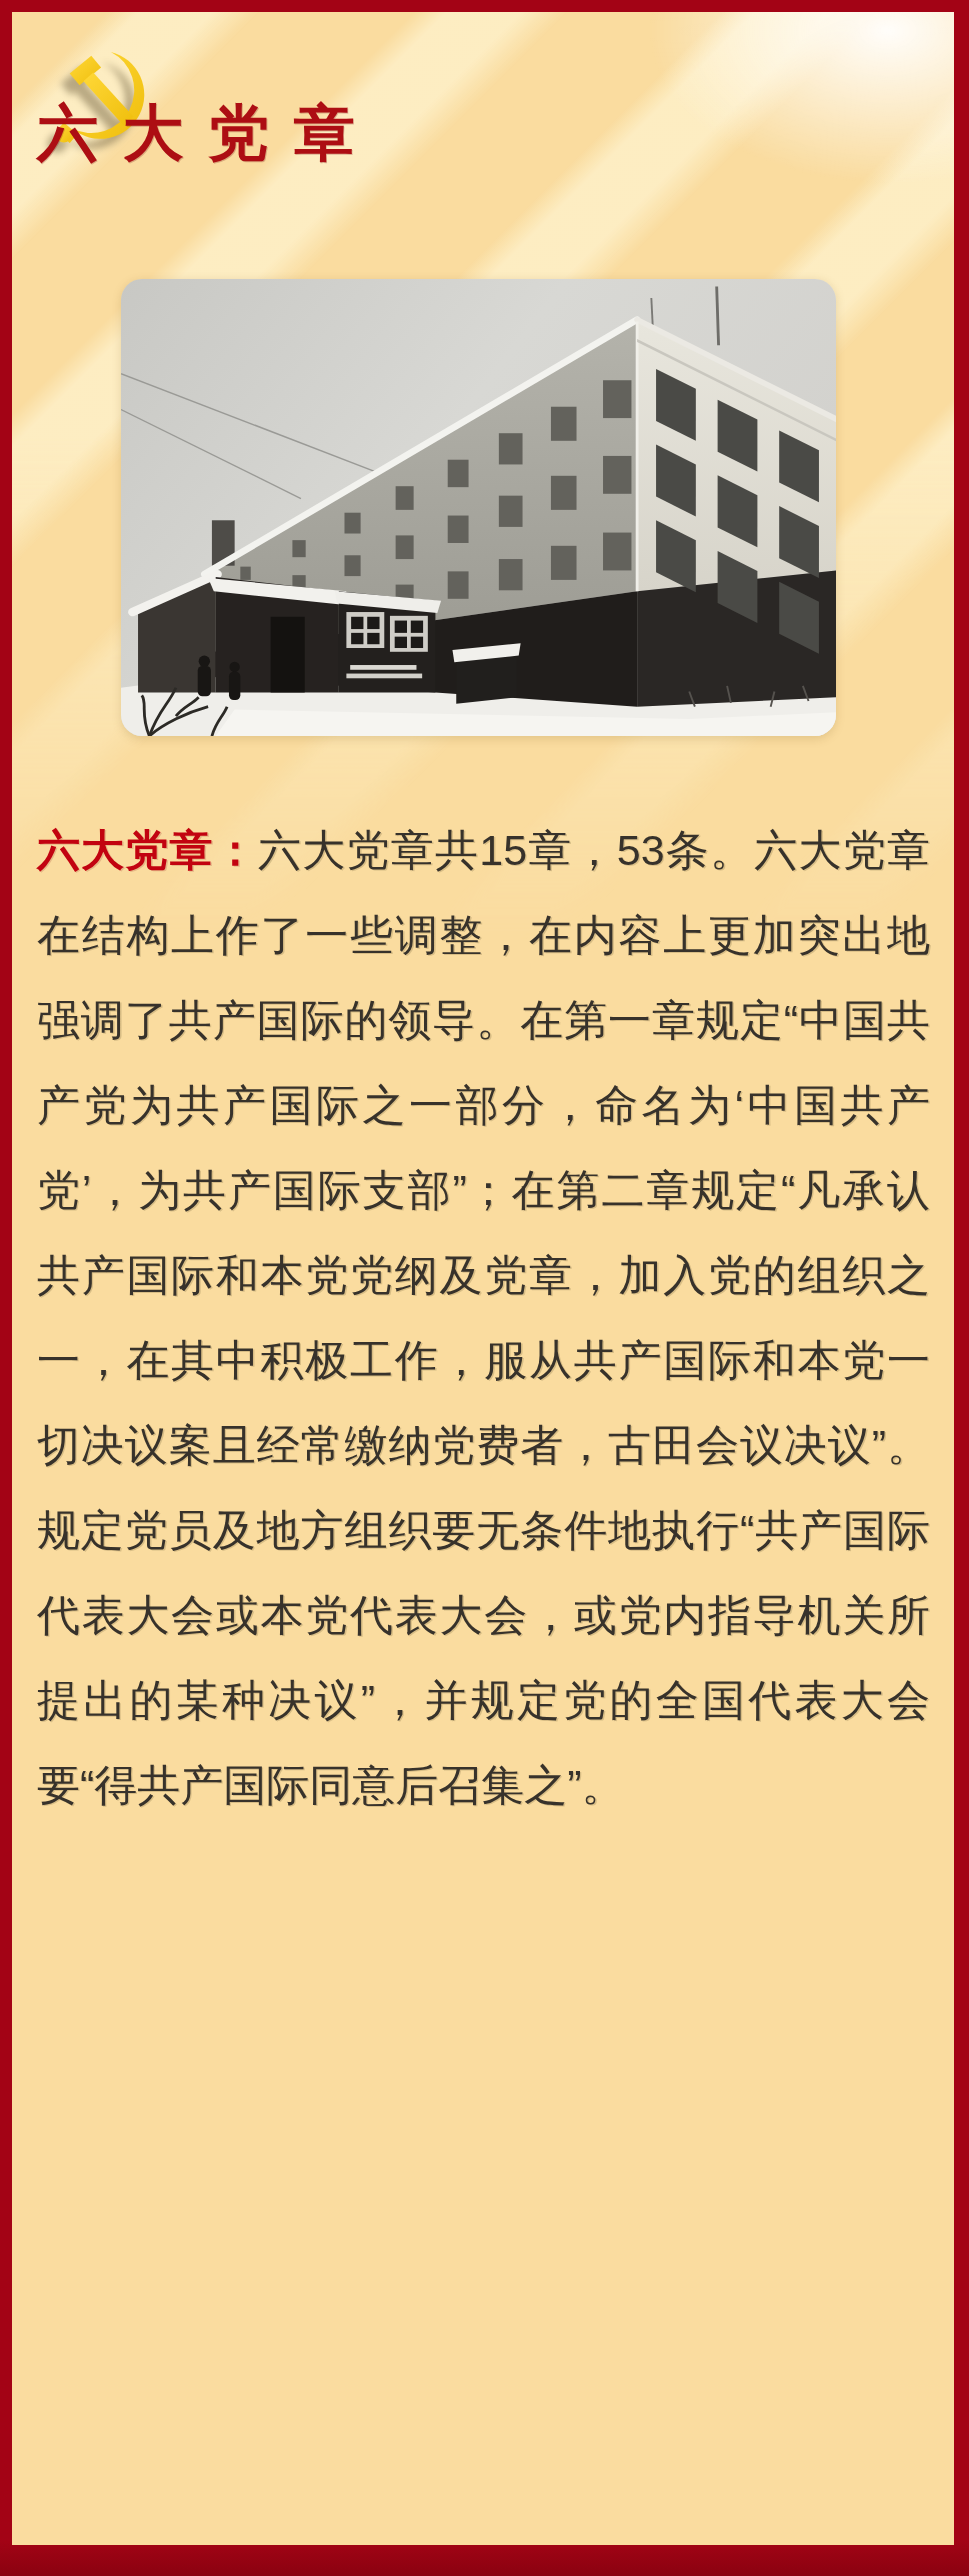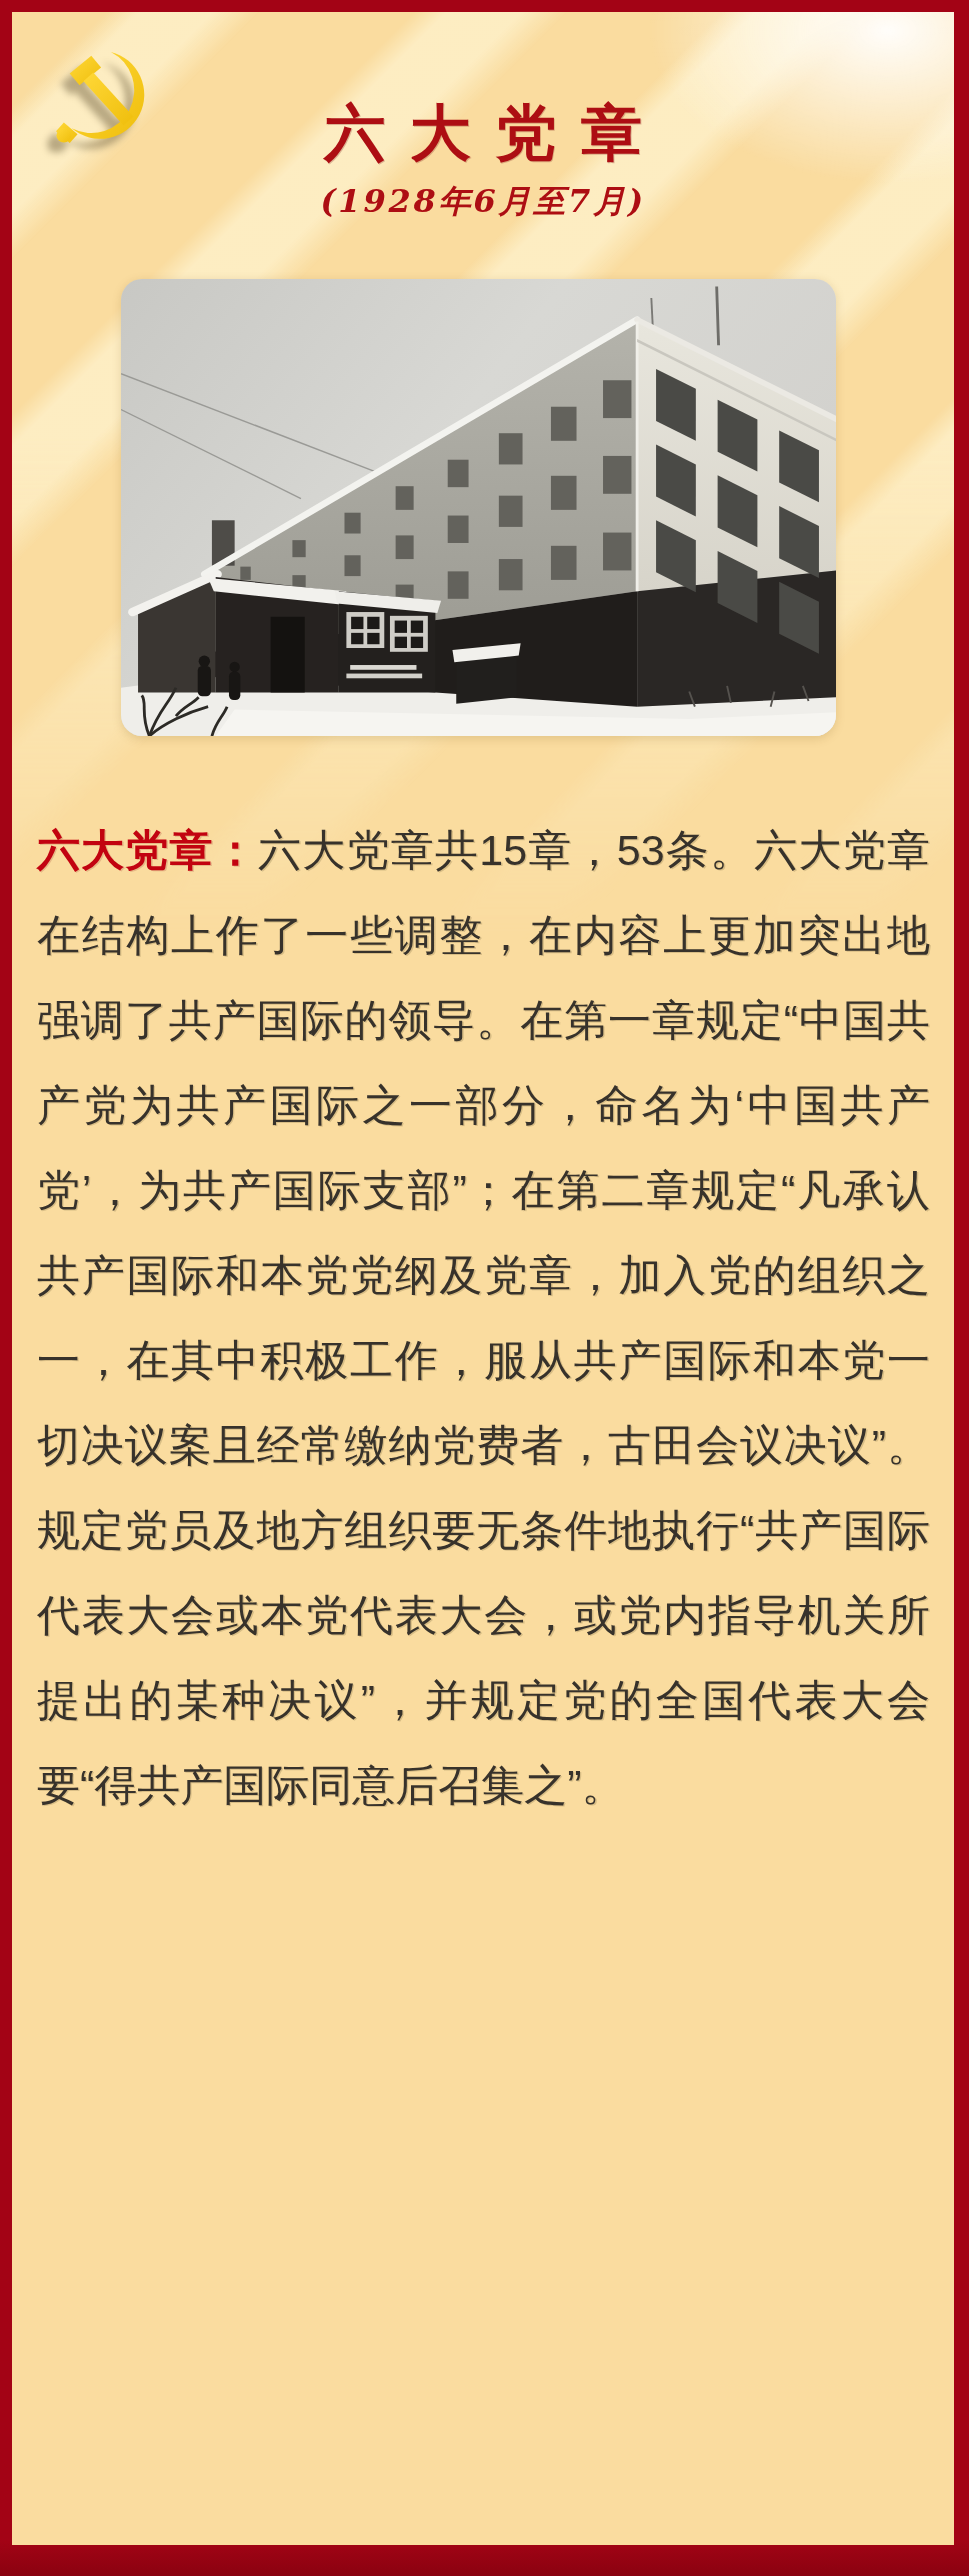--- a/index.html
+++ b/index.html
@@ -10,21 +10,21 @@
          background:#fadc9f;overflow:hidden;}
   .rays{position:absolute;left:0;top:0;right:0;height:928px;pointer-events:none;
         background:
           radial-gradient(ellipse 341px 218px at 93% 2%, rgba(255,255,255,.95), rgba(255,255,255,0) 70%),
           repeating-linear-gradient(135deg, rgba(255,250,228,0) 0 66px, rgba(255,248,218,.6) 90px 142px, rgba(255,250,228,0) 175px 218px);
         -webkit-mask-image:linear-gradient(to bottom,#000 45%,transparent 100%);
         mask-image:linear-gradient(to bottom,#000 45%,transparent 100%);}
   .emblem{position:absolute;left:44px;top:30px;width:98px;height:110px;}
   .emblem svg{width:100%;height:100%;overflow:visible;
         filter:drop-shadow(-8.5px 10.4px 3.8px rgba(100,85,50,.45));}
-  .titleblock{position:absolute;left:0;right:0;top:87px;text-align:center;}
+  .titleblock{position:absolute;left:0;right:0;top:87px;text-align:left;}
   .title{margin:0;font-family:"DejaVu Serif","Liberation Serif",serif;font-weight:bold;
          font-size:61px;line-height:1.1;color:#ad0e13;letter-spacing:24.6px;text-indent:24.6px;
          text-shadow:0.9px 0.9px 0 rgba(120,10,10,.25);}
   .subtitle{margin-top:13.3px;font-family:"DejaVu Serif","Liberation Serif",serif;
          font-weight:bold;font-style:italic;font-size:32px;color:#ad0e13;letter-spacing:2.8px;}
   .photo{position:absolute;left:109px;top:267px;width:715px;height:457px;margin:0;
          border-radius:21px;overflow:hidden;box-shadow:0 2.8px 9.5px rgba(120,90,30,.18);}
   .photo svg{display:block;width:100%;height:100%;}
   .bodytext{position:absolute;left:24.6px;right:24px;top:796px;
          font-size:43px;line-height:85px;color:#37322b;text-align:justify;
@@ -53,21 +53,20 @@
           <path d="M8 76 L22 88 L14 97 L0 85 Z"></path>
           <circle cx="8" cy="89" r="7.5"></circle>
           <path d="M14 26 L36 8 L46 20 L24 38 Z"></path>
           <path d="M28 34 L38 25 L79 70 L69 79 Z"></path>
         </g>
       </svg>
     </div>
 
     <header class="titleblock">
       <h1 class="title">六大党章</h1>
-      <div class="subtitle">(1928年6月至7月)</div>
     </header>
 
     <figure class="photo">
       <svg viewBox="0 0 755 483" preserveAspectRatio="none">
         <defs>
           <linearGradient id="skyG" x1="0" y1="0" x2="1" y2="0.5">
             <stop offset="0" stop-color="#c8c8c4"></stop>
               <stop offset="0.5" stop-color="#d8d8d4"></stop>
               <stop offset="1" stop-color="#d2d1cd"></stop>
           </linearGradient>

